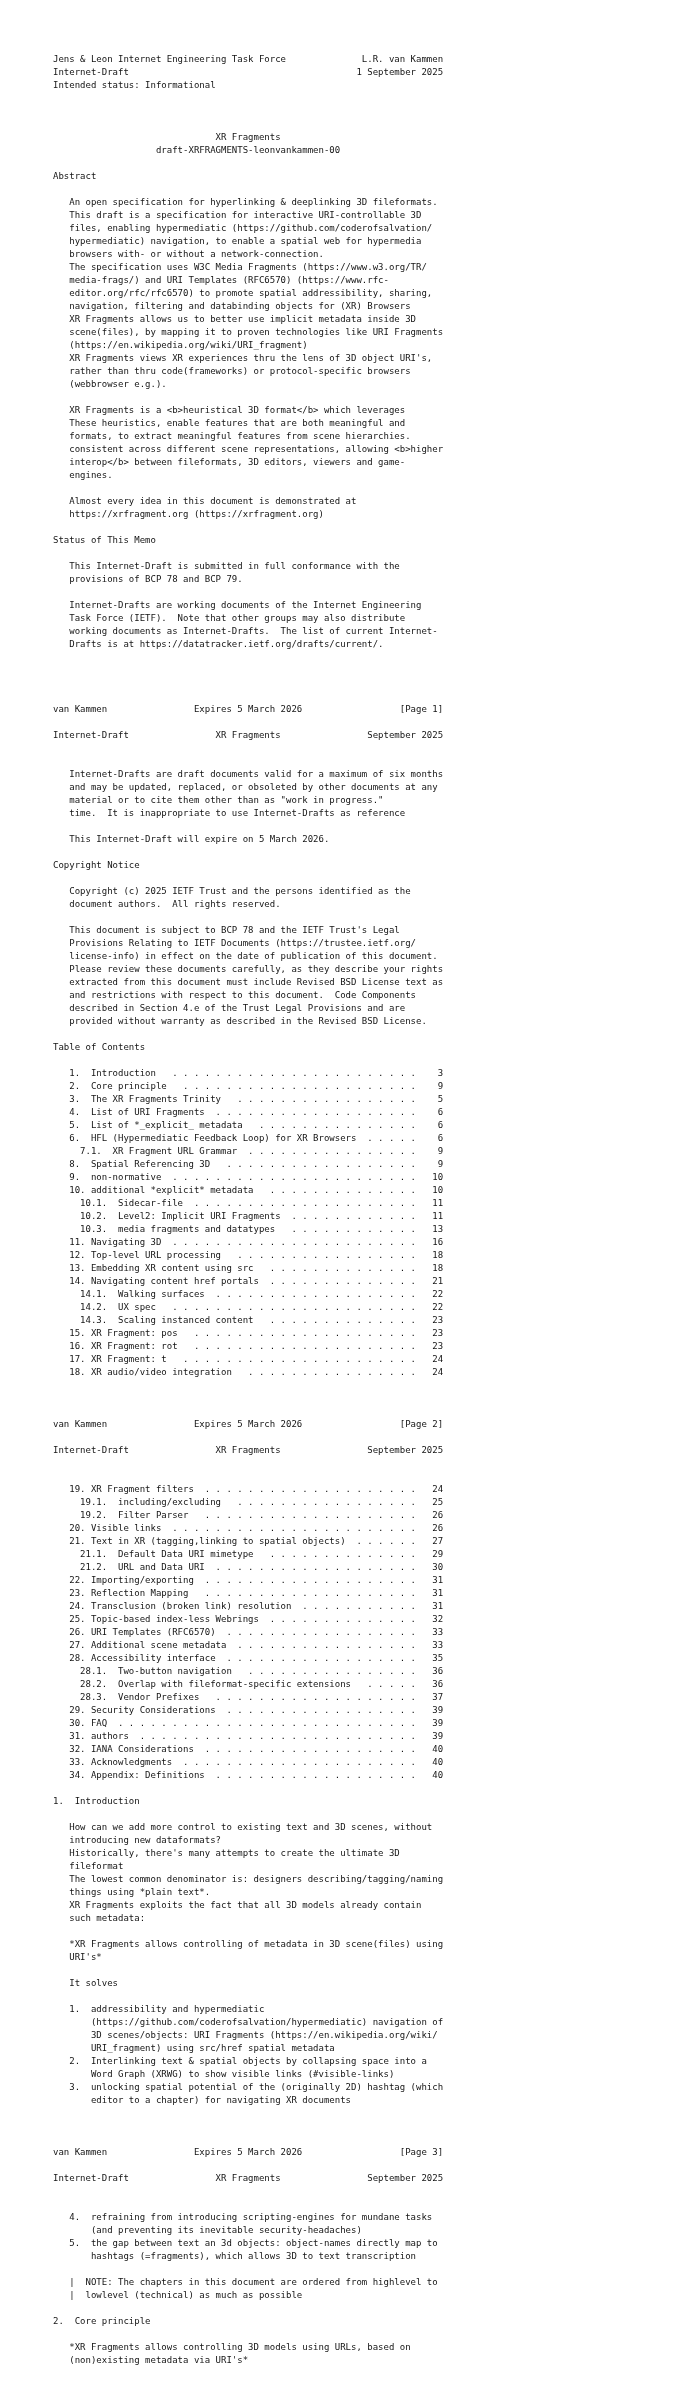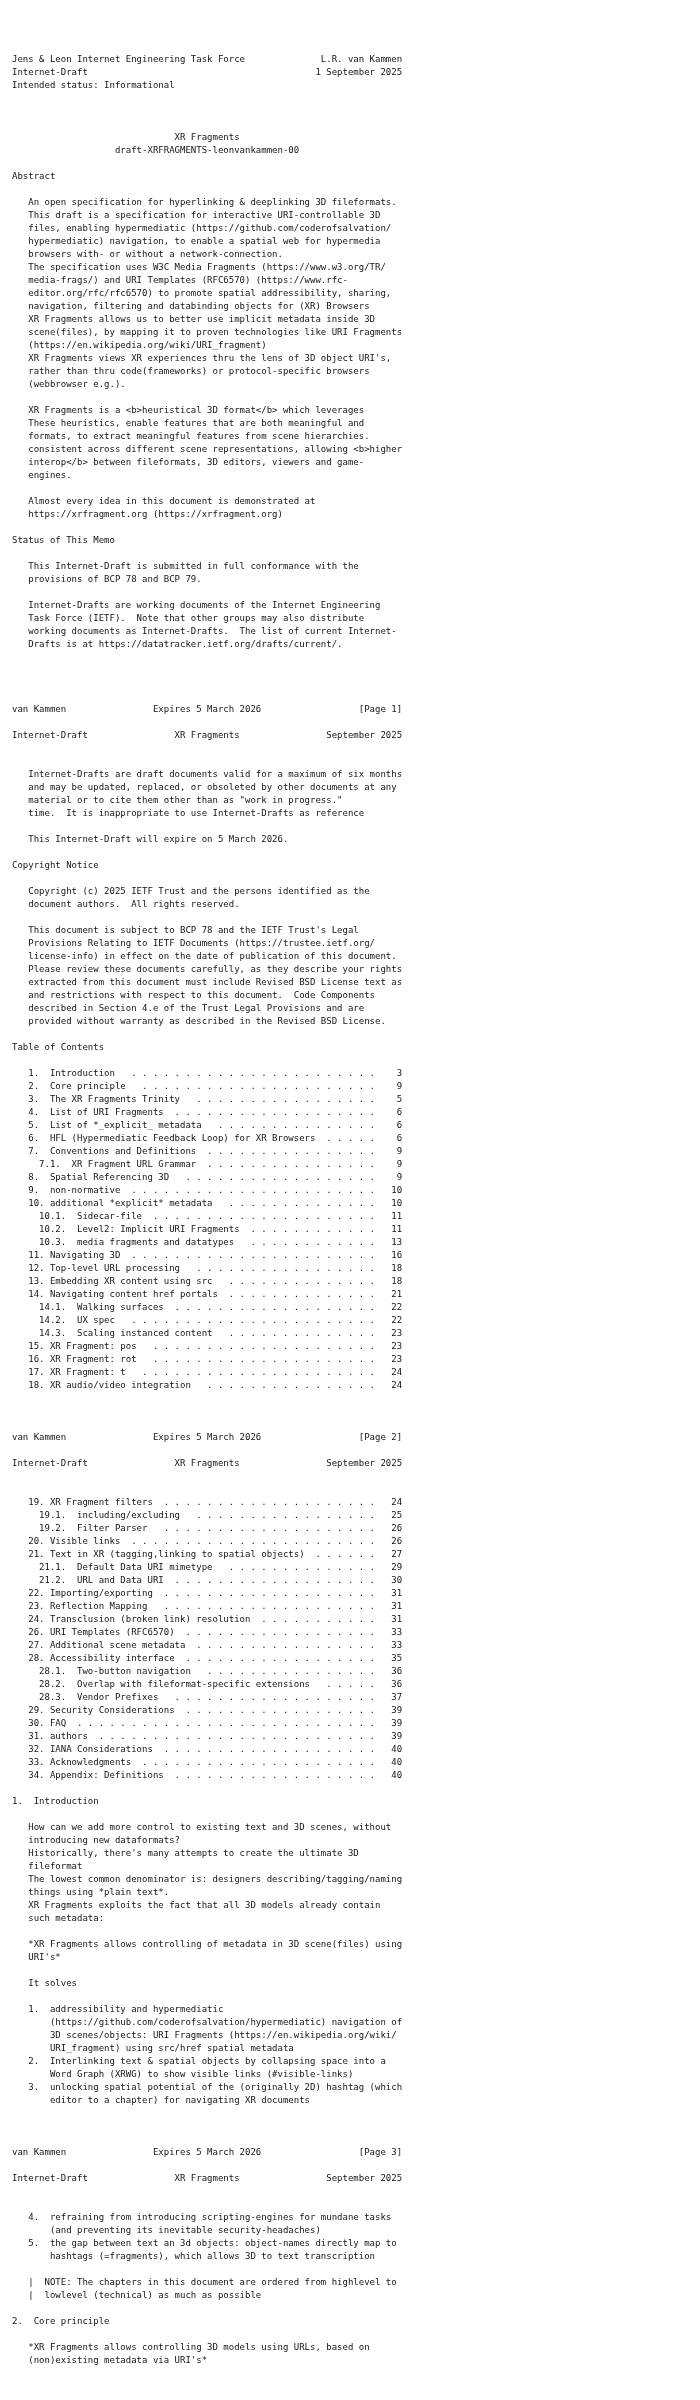--- a/index.html
+++ b/index.html
@@ -12,20 +12,21 @@
     height: 2400px;
     overflow: hidden;
   }
   .doc-page {
     box-sizing: border-box;
     padding: 53px 0 0 12px;
     font-family: "DejaVu Sans Mono", "Liberation Mono", monospace;
     font-size: 9px;
     line-height: 13px;
     color: #141414;
+    margin-left: 41px;
   }
   .line {
     white-space: pre;
     height: 13px;
     letter-spacing: 0;
   }
 </style>
 </head>
 <body>
 
@@ -107,21 +108,20 @@
     <div class="line">   provided without warranty as described in the Revised BSD License.</div>
     <div class="line"> </div>
     <div class="line">Table of Contents</div>
     <div class="line"> </div>
     <div class="line">   1.  Introduction   . . . . . . . . . . . . . . . . . . . . . . .    3</div>
     <div class="line">   2.  Core principle   . . . . . . . . . . . . . . . . . . . . . .    9</div>
     <div class="line">   3.  The XR Fragments Trinity   . . . . . . . . . . . . . . . . .    5</div>
     <div class="line">   4.  List of URI Fragments  . . . . . . . . . . . . . . . . . . .    6</div>
     <div class="line">   5.  List of *_explicit_ metadata   . . . . . . . . . . . . . . .    6</div>
     <div class="line">   6.  HFL (Hypermediatic Feedback Loop) for XR Browsers  . . . . .    6</div>
-    <div class="line">   7.  Conventions and Definitions  . . . . . . . . . . . . . . . .    9</div>
     <div class="line">     7.1.  XR Fragment URL Grammar  . . . . . . . . . . . . . . . .    9</div>
     <div class="line">   8.  Spatial Referencing 3D   . . . . . . . . . . . . . . . . . .    9</div>
     <div class="line">   9.  non-normative  . . . . . . . . . . . . . . . . . . . . . . .   10</div>
     <div class="line">   10. additional *explicit* metadata   . . . . . . . . . . . . . .   10</div>
     <div class="line">     10.1.  Sidecar-file  . . . . . . . . . . . . . . . . . . . . .   11</div>
     <div class="line">     10.2.  Level2: Implicit URI Fragments  . . . . . . . . . . . .   11</div>
     <div class="line">     10.3.  media fragments and datatypes   . . . . . . . . . . . .   13</div>
     <div class="line">   11. Navigating 3D  . . . . . . . . . . . . . . . . . . . . . . .   16</div>
     <div class="line">   12. Top-level URL processing   . . . . . . . . . . . . . . . . .   18</div>
     <div class="line">   13. Embedding XR content using src   . . . . . . . . . . . . . .   18</div>
@@ -144,20 +144,21 @@
     <div class="line">   19. XR Fragment filters  . . . . . . . . . . . . . . . . . . . .   24</div>
     <div class="line">     19.1.  including/excluding   . . . . . . . . . . . . . . . . .   25</div>
     <div class="line">     19.2.  Filter Parser   . . . . . . . . . . . . . . . . . . . .   26</div>
     <div class="line">   20. Visible links  . . . . . . . . . . . . . . . . . . . . . . .   26</div>
     <div class="line">   21. Text in XR (tagging,linking to spatial objects)  . . . . . .   27</div>
     <div class="line">     21.1.  Default Data URI mimetype   . . . . . . . . . . . . . .   29</div>
     <div class="line">     21.2.  URL and Data URI  . . . . . . . . . . . . . . . . . . .   30</div>
     <div class="line">   22. Importing/exporting  . . . . . . . . . . . . . . . . . . . .   31</div>
     <div class="line">   23. Reflection Mapping   . . . . . . . . . . . . . . . . . . . .   31</div>
     <div class="line">   24. Transclusion (broken link) resolution  . . . . . . . . . . .   31</div>
+    <div class="line">   25. Topic-based index-less Webrings  . . . . . . . . . . . . . .   32</div>
     <div class="line">   26. URI Templates (RFC6570)  . . . . . . . . . . . . . . . . . .   33</div>
     <div class="line">   27. Additional scene metadata  . . . . . . . . . . . . . . . . .   33</div>
     <div class="line">   28. Accessibility interface  . . . . . . . . . . . . . . . . . .   35</div>
     <div class="line">     28.1.  Two-button navigation   . . . . . . . . . . . . . . . .   36</div>
     <div class="line">     28.2.  Overlap with fileformat-specific extensions   . . . . .   36</div>
     <div class="line">     28.3.  Vendor Prefixes   . . . . . . . . . . . . . . . . . . .   37</div>
     <div class="line">   29. Security Considerations  . . . . . . . . . . . . . . . . . .   39</div>
     <div class="line">   30. FAQ  . . . . . . . . . . . . . . . . . . . . . . . . . . . .   39</div>
     <div class="line">   31. authors  . . . . . . . . . . . . . . . . . . . . . . . . . .   39</div>
     <div class="line">   32. IANA Considerations  . . . . . . . . . . . . . . . . . . . .   40</div>

